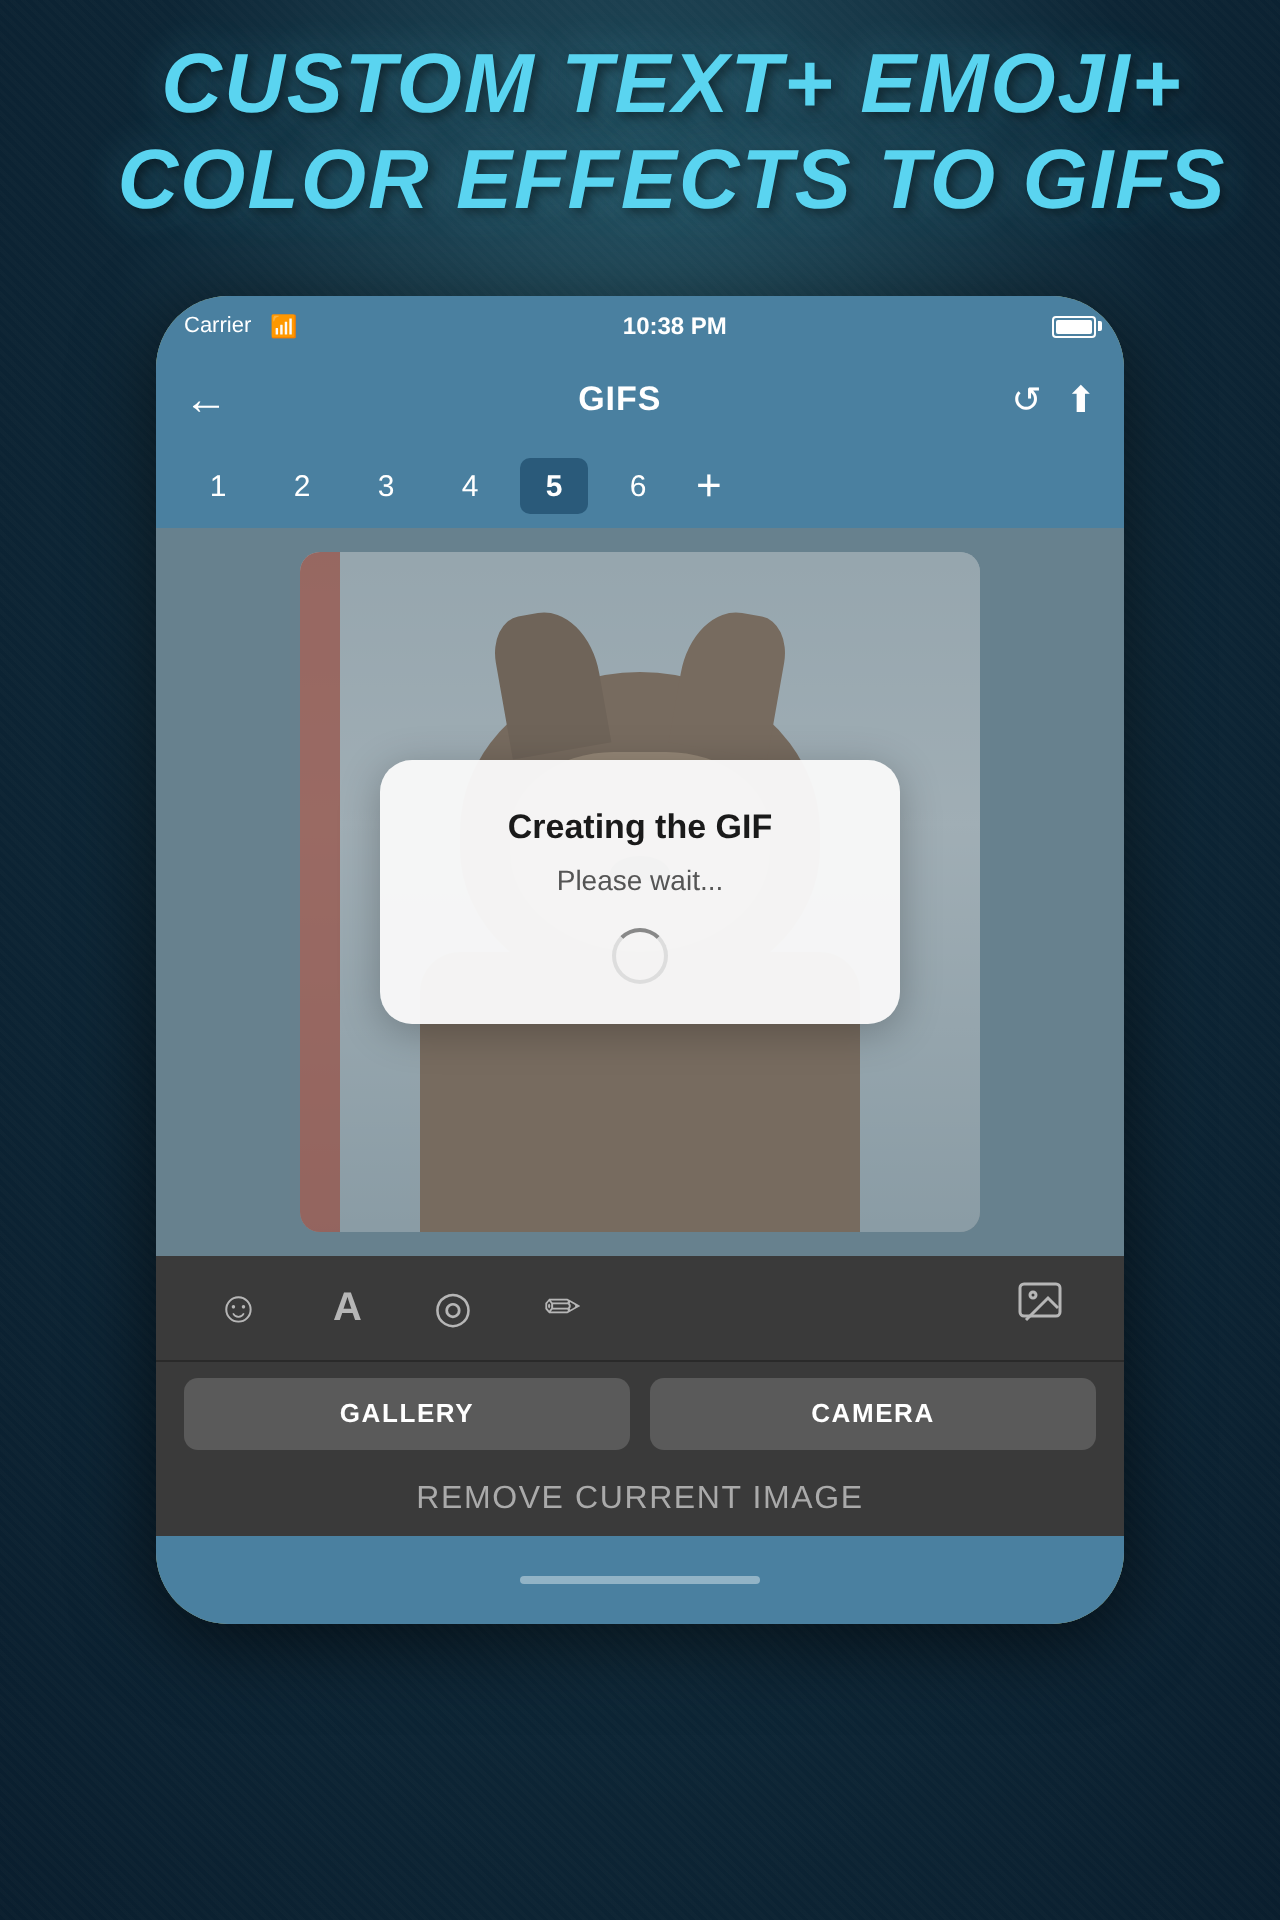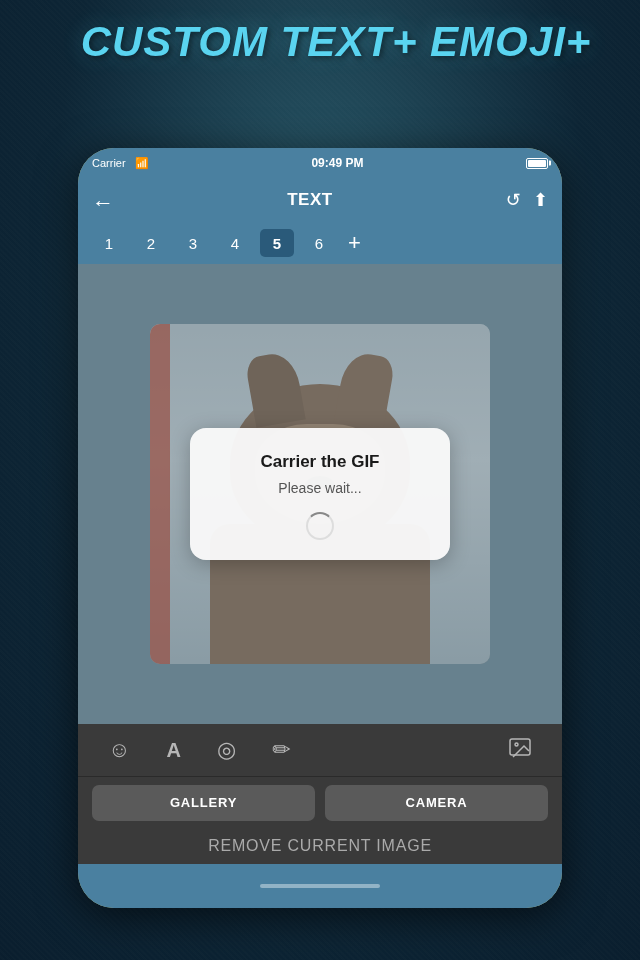--- a/index.html
+++ b/index.html
@@ -46,21 +46,21 @@
       letter-spacing: 1px;
       text-transform: uppercase;
     }
 
     
     .phone-frame {
       position: absolute;
       top: 148px;
       left: 78px;
       width: 484px;
-      height: 760px;
+      height: 664px;
       background: #4d7c0f;
       border-radius: 36px;
       box-shadow: 0 8px 40px rgba(0,0,0,0.6), inset 0 0 0 2px #999;
       overflow: hidden;
       z-index: 3;
     }
 
     
     .status-bar {
       height: 30px;
@@ -435,41 +435,42 @@
       height: 100%;
     }
   </style>
 </head>
 <body>
 
 <div class="bg"></div>
 
 <div class="top-title">
   <span>CUSTOM TEXT+ EMOJI+</span>
+  <span>COLOR EFFECTS TO GIFS</span>
 </div>
 
 <div class="phone-frame">
   <div class="phone-inner">
 
     <div class="status-bar">
       <div class="carrier-wifi">
         <span>Carrier</span>
         <span> 📶</span>
       </div>
-      <span class="time">09:49 PM</span>
+      <span class="time">10:38 PM</span>
       <div class="battery">
         <div class="battery-body">
           <div class="battery-fill"></div>
         </div>
       </div>
     </div>
 
     <div class="nav-bar">
       <span class="nav-back">←</span>
-      <span class="nav-title">TEXT</span>
+      <span class="nav-title">GIFS</span>
       <div class="nav-actions">
         <span class="nav-icon">↺</span>
         <span class="nav-icon">⬆</span>
       </div>
     </div>
 
     <div class="tabs-row">
       <div class="tab-item">
           <span>1</span>
         </div>
@@ -502,21 +503,21 @@
               <div class="dog-nose"></div>
               <div class="dog-tongue"></div>
             </div>
           </div>
           <div class="dog-body-lower"></div>
         </div>
       </div>
 
       <div class="modal-overlay">
         <div class="modal-box">
-          <div class="modal-title">Carrier the GIF</div>
+          <div class="modal-title">Creating the GIF</div>
           <div class="modal-subtitle">Please wait...</div>
           <div class="spinner">
             <div class="spinner-ring"></div>
           </div>
         </div>
       </div>
     </div>
 
     <div class="toolbar">
       <div class="toolbar-section">

